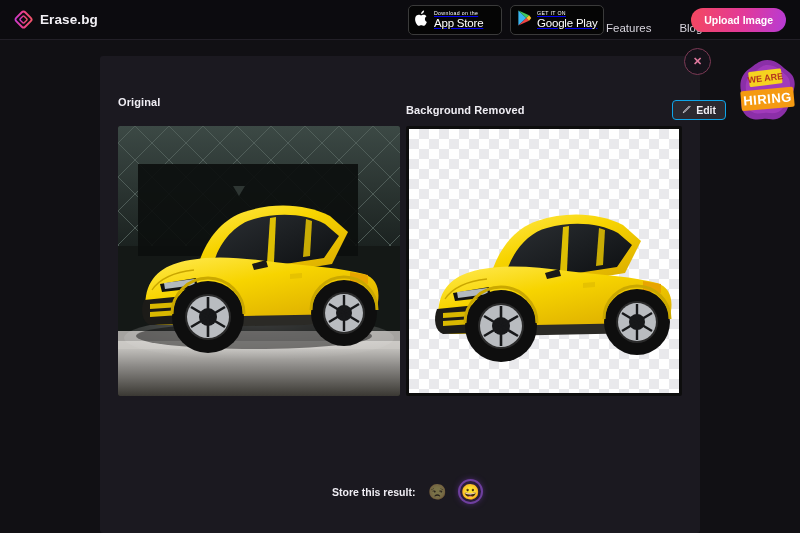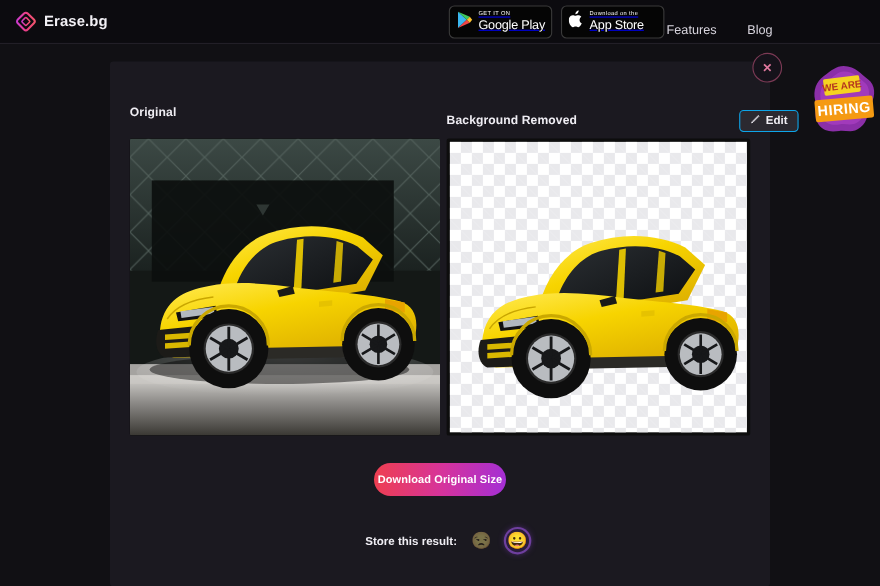--- a/index.html
+++ b/index.html
@@ -149,52 +149,53 @@
           <rect x="8.5" y="8.5" width="7" height="7" rx="1.2" transform="rotate(45 12 12)" fill="none" stroke="url(#lg)" stroke-width="1.8"></rect>
         </svg>
       </span>
       <span class="brand-name">Erase.bg</span>
     </div>
 
     <div class="store-badges">
 
       <a class="store-badge" href="#">
         <span>
+          <svg width="14" height="17" viewBox="0 0 20 24">
+            <path d="M14.2 12.6c0-2.6 2.1-3.8 2.2-3.9-1.2-1.8-3.1-2-3.8-2-1.6-.2-3.1.9-3.9.9-.8 0-2.1-.9-3.4-.9-1.8 0-3.4 1-4.3 2.6-1.8 3.2-.5 7.9 1.3 10.5.9 1.3 1.9 2.7 3.3 2.6 1.3-.05 1.8-.85 3.4-.85 1.6 0 2 .85 3.4.82 1.4-.02 2.3-1.3 3.2-2.6.6-.9 1-1.8 1.3-2.7-3.4-1.3-2.7-5.4-2.7-5.5z" fill="#fff"></path>
+            <path d="M11.9 3.9c.7-.9 1.2-2.1 1.1-3.3-1 .04-2.3.7-3.1 1.6-.7.8-1.3 2-1.1 3.2 1.2.1 2.4-.6 3.1-1.5z" fill="#fff"></path>
+          </svg>
+        </span>
+        <span class="badge-txt">
+          <span class="badge-top">Download on the</span>
+          <span class="badge-bot">App Store</span>
+        </span>
+      </a>
+
+      <a class="store-badge" href="#">
+        <span>
           <svg width="15" height="16" viewBox="0 0 24 26">
             <path d="M2 1 L15 13 L2 25 Z" fill="#3ab7f0"></path>
             <path d="M2 1 L15 13 L19.5 8.6 Z" fill="#3ec95c"></path>
             <path d="M2 25 L15 13 L19.5 17.4 Z" fill="#ef4444"></path>
             <path d="M19.5 8.6 L23 13 L19.5 17.4 L15 13 Z" fill="#fbc02d"></path>
           </svg>
         </span>
         <span class="badge-txt">
           <span class="badge-top">GET IT ON</span>
           <span class="badge-bot">Google Play</span>
         </span>
       </a>
-
-      <a class="store-badge" href="#">
-        <span>
-          <svg width="14" height="17" viewBox="0 0 20 24">
-            <path d="M14.2 12.6c0-2.6 2.1-3.8 2.2-3.9-1.2-1.8-3.1-2-3.8-2-1.6-.2-3.1.9-3.9.9-.8 0-2.1-.9-3.4-.9-1.8 0-3.4 1-4.3 2.6-1.8 3.2-.5 7.9 1.3 10.5.9 1.3 1.9 2.7 3.3 2.6 1.3-.05 1.8-.85 3.4-.85 1.6 0 2 .85 3.4.82 1.4-.02 2.3-1.3 3.2-2.6.6-.9 1-1.8 1.3-2.7-3.4-1.3-2.7-5.4-2.7-5.5z" fill="#fff"></path>
-            <path d="M11.9 3.9c.7-.9 1.2-2.1 1.1-3.3-1 .04-2.3.7-3.1 1.6-.7.8-1.3 2-1.1 3.2 1.2.1 2.4-.6 3.1-1.5z" fill="#fff"></path>
-          </svg>
-        </span>
-        <span class="badge-txt">
-          <span class="badge-top">Download on the</span>
-          <span class="badge-bot">App Store</span>
-        </span>
-      </a>
     </div>
 
     <nav class="nav">
       <a href="#">Features</a>
       <a href="#">Blog</a>
     </nav>
 
+    <button class="upload-btn">Upload Image</button>
   </div>
 
   <div class="card">
 
     <div class="panel-head left">
       <span class="panel-title">Original</span>
     </div>
 
     <div class="panel-head right">
       <span class="panel-title">Background Removed</span>
@@ -373,21 +374,20 @@
                 <line x1="220" y1="189" x2="205" y2="180"></line>
               </g>
             </g>
             <path d="M48 190 A36 36 0 0 1 120 190" fill="none" stroke="#caa800" stroke-width="3"></path>
             <path d="M187 186 A33 33 0 0 1 253 186" fill="none" stroke="#caa800" stroke-width="3"></path>
           </g>
         </svg>
       </div>
     </div>
 
-    <button class="download-btn">Download Original Size</button>
 
     <div class="rate-row">
       <span class="rate-label">Store this result:</span>
       <span class="emoji sad">😒</span>
       <span class="emoji happy">😀</span>
     </div>
   </div>
 
   <button class="close-btn">✕</button>
 

